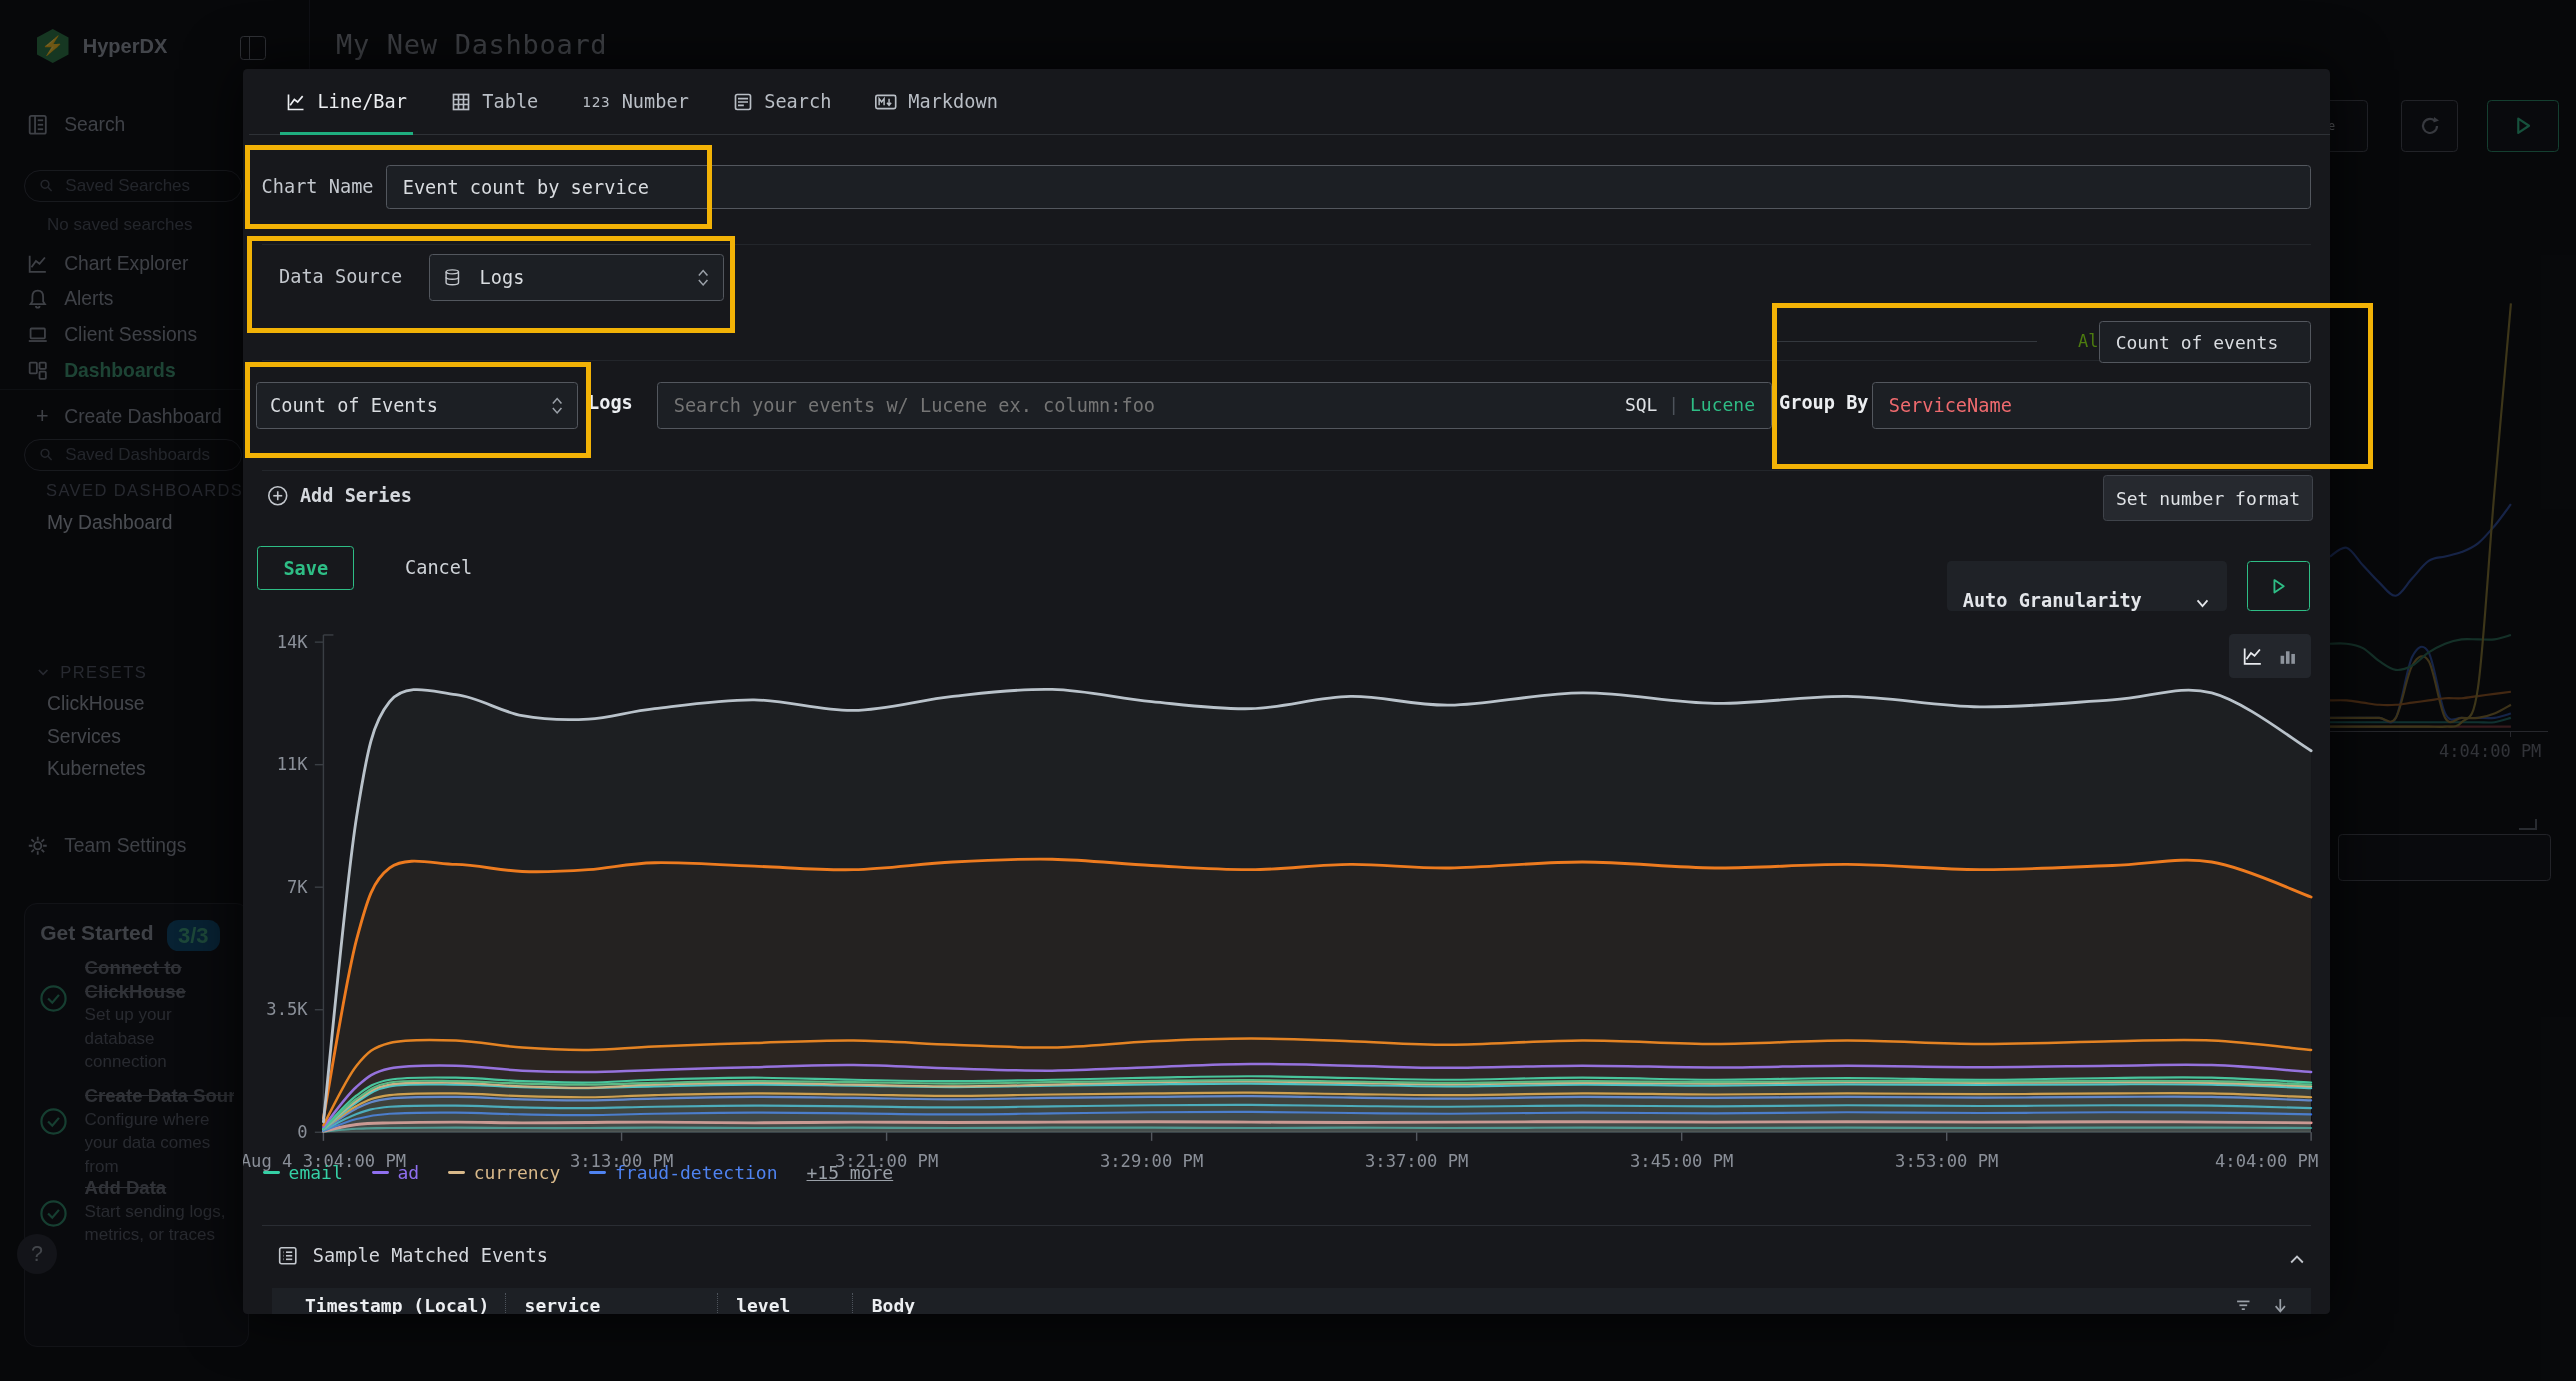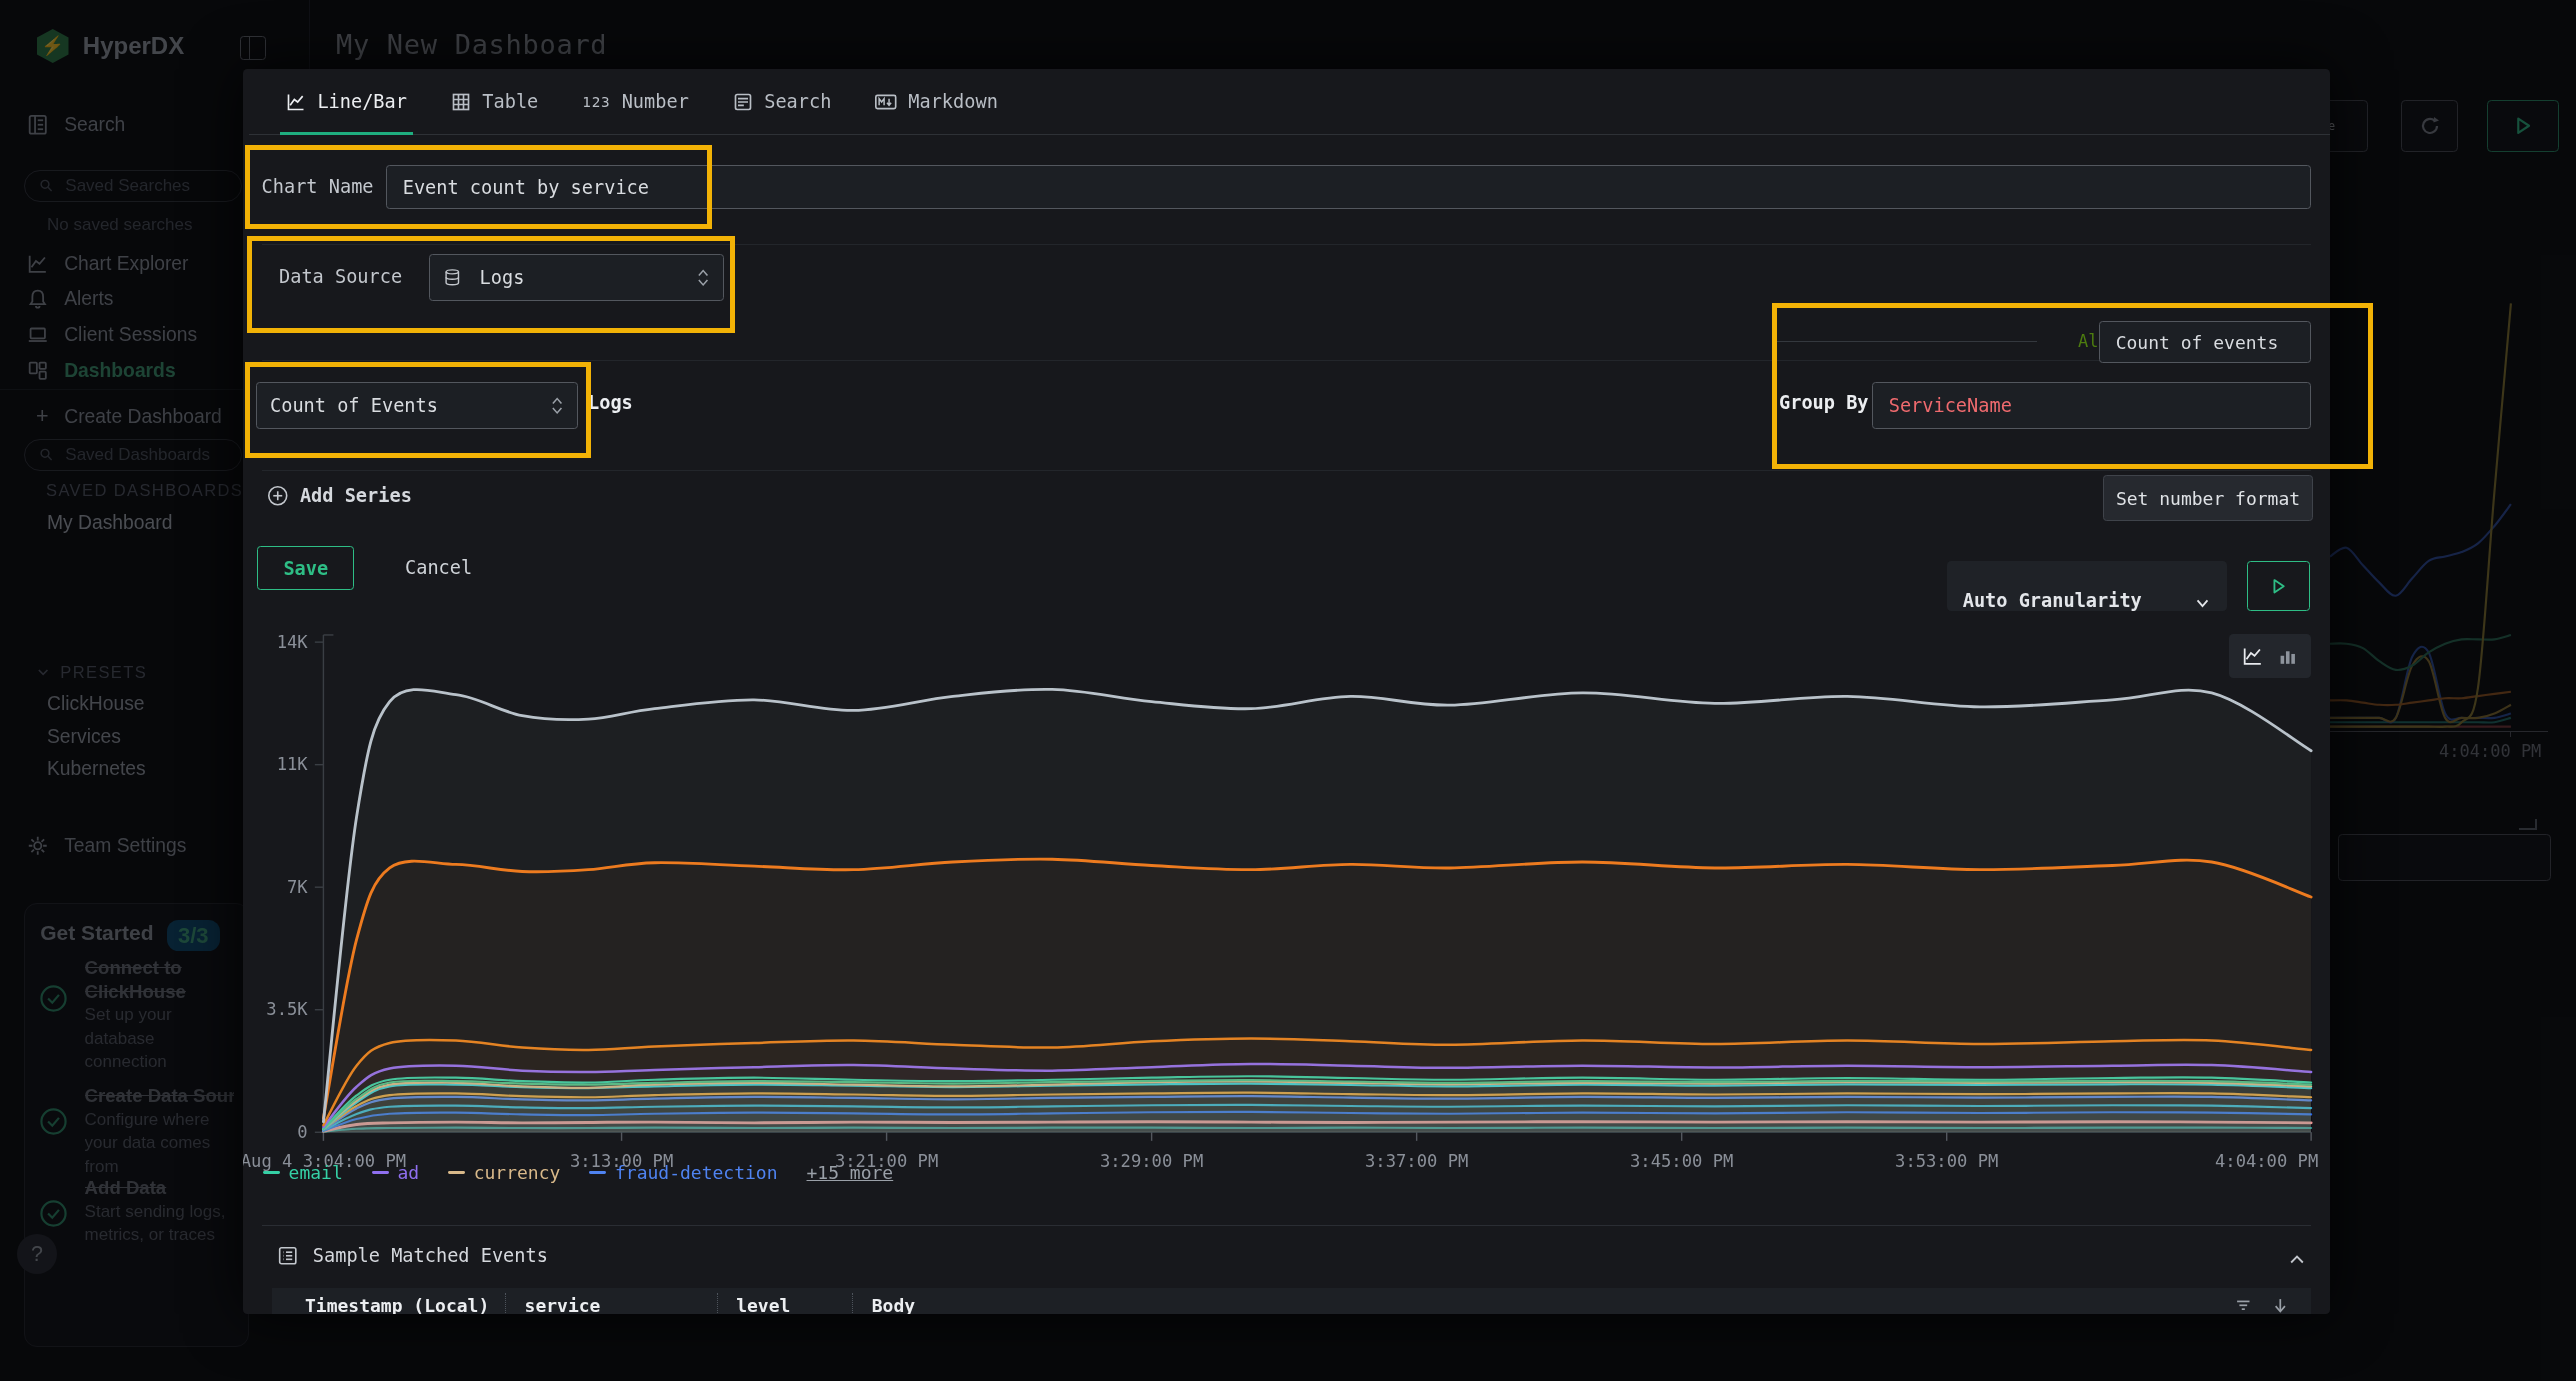--- a/index.html
+++ b/index.html
@@ -74,21 +74,21 @@
 <div id="bg">
 
   <div class="abs collapse-btn">
       <span></span>
     </div>
   <div class="topbar-divider"></div>
   <div class="abs page-title mono">My New Dashboard</div>
 
   <div class="abs" style="left:37px;top:29px;display:flex;align-items:center;gap:14.3px;">
     <div style="width:31.5px;height:34px;background:#2e7d46;clip-path:polygon(50% 0,100% 25%,100% 75%,50% 100%,0 75%,0 25%);display:flex;align-items:center;justify-content:center;color:#fff;font-size:18.6px;">⚡</div>
-    <div style="color:#9aa0a8;font-size:24px;font-weight:bold;">HyperDX</div>
+    <div style="color:#9aa0a8;font-size:20px;font-weight:bold;">HyperDX</div>
   </div>
 
   <div class="side-item" style="top:109px;">
     <svg class="ic" viewBox="0 0 24 24">
         <rect x="3" y="2" width="18" height="20" rx="2" fill="none" stroke="#8d939c" stroke-width="2"></rect>
         <line x1="9" y1="2" x2="9" y2="22" stroke="#8d939c" stroke-width="2"></line>
         <line x1="12" y1="7" x2="18" y2="7" stroke="#8d939c" stroke-width="2"></line>
         <line x1="12" y1="12" x2="18" y2="12" stroke="#8d939c" stroke-width="2"></line>
         <line x1="12" y1="17" x2="18" y2="17" stroke="#8d939c" stroke-width="2"></line>
       </svg>
@@ -310,20 +310,28 @@
   <input class="abs f-input" style="left: 1856px; top: 252px; width: 212px; height: 42px; font-size: 18px;" value="Count of events">
 
   <div class="abs sel" style="left:13px;top:313px;width:322px;height:47px;">
     <span class="grow">Count of Events</span>
     <svg width="14.3" height="21.5" viewBox="0 0 20 30">
         <polyline points="4,12 10,5 16,12" fill="none" stroke="#9aa0a8" stroke-width="2.2"></polyline>
         <polyline points="4,18 10,25 16,18" fill="none" stroke="#9aa0a8" stroke-width="2.2"></polyline>
       </svg>
   </div>
   <div class="abs mono" style="left:345px;top:323px;color:#eceef1;font-size:18.6px;font-weight:bold;">Logs</div>
+  <div class="abs" style="left:414px;top:313px;width:1115px;height:47px;">
+    <input class="f-input" style="width: 100%; height: 100%; padding-right: 186px; color: rgb(107, 112, 119);" placeholder="Search your events w/ Lucene ex. column:foo">
+    <div class="abs mono" style="right:17px;top:12px;font-size:18px;">
+      <span style="color:#dfe2e6;">SQL</span>
+      <span style="color:#4d535b;">|</span>
+      <span style="color:#2ebd85;">Lucene</span>
+    </div>
+  </div>
   <div class="abs mono" style="left:1536px;top:323px;color:#eceef1;font-size:18.6px;font-weight:bold;">Group By</div>
   <input class="abs f-input" style="left: 1629px; top: 313px; width: 439px; height: 47px; color: rgb(239, 106, 110);" value="ServiceName">
 
   <div class="hdivider" style="top:401px;"></div>
 
   <div class="abs" style="left:24px;top:416px;display:flex;align-items:center;gap:11.4px;">
     <svg width="21.5" height="21.5" viewBox="0 0 24 24">
         <circle cx="12" cy="12" r="10" fill="none" stroke="#c3c7cd" stroke-width="1.8"></circle>
         <line x1="12" y1="7" x2="12" y2="17" stroke="#c3c7cd" stroke-width="1.8"></line>
         <line x1="7" y1="12" x2="17" y2="12" stroke="#c3c7cd" stroke-width="1.8"></line>

